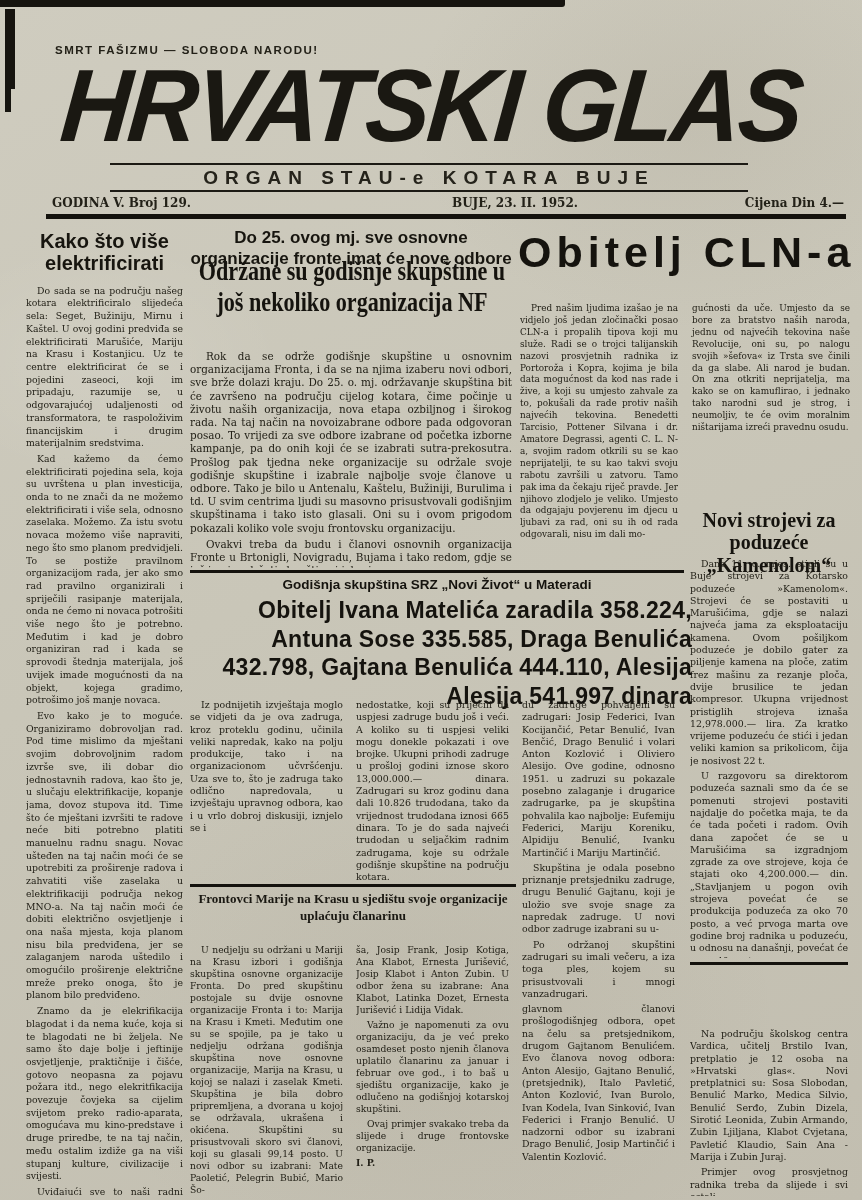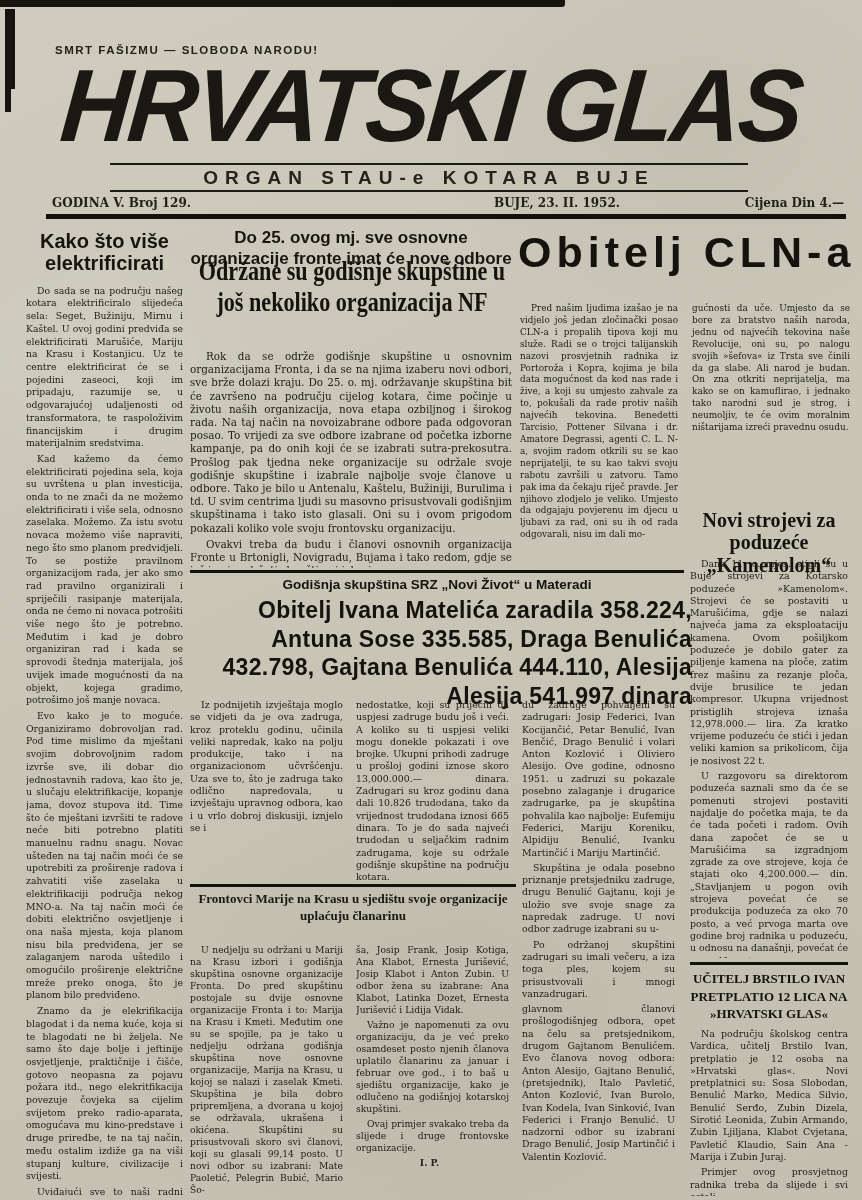--- a/index.html
+++ b/index.html
@@ -22,21 +22,21 @@
   .slogan{position:absolute;top:44px;left:55px;font-family:"Liberation Sans",sans-serif;font-weight:bold;font-size:11.5px;letter-spacing:1.5px;}
   .title{position:absolute;top:50px;left:0;width:862px;text-align:center;
     font-family:"Liberation Sans",sans-serif;font-weight:bold;font-style:italic;
     font-size:97px;letter-spacing:-3px;white-space:nowrap;color:#1a1812;
     transform:skewX(-5deg) scaleY(1.06);transform-origin:center;}
   .rule-thin{position:absolute;left:110px;width:638px;height:2px;background:#1c1a14;}
   .subtitle{position:absolute;top:167px;left:110px;width:638px;text-align:center;
     font-family:"Liberation Sans",sans-serif;font-weight:bold;font-size:19px;letter-spacing:7px;color:#25231b;}
   .dateline{position:absolute;top:196px;left:0;width:862px;font-size:12px;font-weight:bold;}
   .issue{position:absolute;left:52px;top:0;}
-  .date-center{position:absolute;left:452px;width:210px;top:0;text-align:center;}
+  .date-center{position:absolute;left:452px;width:210px;top:0;}
   .price{position:absolute;right:18px;top:0;}
   .rule-thick{position:absolute;top:214px;left:46px;width:800px;height:5px;background:#14120d;}
 
   
   .jp{text-align:justify;}
   .jp p{margin:0 0 3px 0;text-indent:11px;}
   .col-left{position:absolute;left:26px;top:230px;width:157px;height:965px;overflow:hidden;font-size:9.3px;line-height:12.7px;}
   .h-left{font-family:"Liberation Sans",sans-serif;font-weight:bold;font-size:20px;line-height:1.12;text-align:center;margin:0 0 10px 0;color:#17150f;}
 
   .kicker-mid{position:absolute;left:186px;top:227px;width:330px;text-align:center;
@@ -70,21 +70,21 @@
   .mat-c1{left:190px;height:184px;}
   .mat-c2{left:356px;height:184px;}
   .mat-c3{left:522px;height:492px;}
 
   .rule-frontovci{position:absolute;left:190px;top:884px;width:326px;height:3px;background:#14120d;}
   .h-frontovci{position:absolute;left:190px;top:891px;width:326px;text-align:center;
     font-family:"Liberation Serif",serif;font-weight:bold;font-size:13px;line-height:1.28;color:#1a1812;}
   .fro-col{position:absolute;top:944px;width:153px;height:252px;overflow:hidden;font-size:9.2px;line-height:12px;}
   .fro-c1{left:190px;}
   .fro-c2{left:356px;}
-  .signature{text-align:center;font-weight:bold;text-indent:0 !important;padding-right:6px;}
+  .signature{text-align:left;font-weight:bold;text-indent:0 !important;padding-right:6px;}
 </style>
 </head>
 <body>
 
 <div class="page">
 
   <div class="scan-top"></div>
   <div class="scan-left"></div>
   <div class="scan-left2"></div>
 
@@ -128,21 +128,20 @@
   </div>
 
   <div class="h-strojevi">Novi strojevi za poduzeće „Kamenolom“</div>
   <div class="strojevi-body jp">
     <p>Dana 11. o. mjes. stigli su u Buje strojevi za Kotarsko poduzeće »Kamenolom«. Strojevi će se postaviti u Marušićima, gdje se nalazi najveća jama za eksploataciju kamena. Ovom pošiljkom poduzeće je dobilo gater za piljenje kamena na ploče, zatim frez mašinu za rezanje ploča, dvije brusilice te jedan kompresor. Ukupna vrijednost pristiglih strojeva iznaša 12,978.000.— lira. Za kratko vrijeme poduzeću će stići i jedan veliki kamion sa prikolicom, čija je nosivost 22 t.</p>
     <p>U razgovoru sa direktorom poduzeća saznali smo da će se pomenuti strojevi postaviti najdalje do početka maja, te da će tada početi i radom. Ovih dana započet će se u Marušićima sa izgradnjom zgrade za ove strojeve, koja će stajati oko 4,200.000.— din. „Stavljanjem u pogon ovih strojeva povećat će se produkcija poduzeća za oko 70 posto, a već prvoga marta ove godine broj radnika u poduzeću, u odnosu na današnji, povećat će se za 40 posto.</p>
 
   </div>
 
   <div class="rule-ucitelj"></div>
-  <div class="h-ucitelj">UČITELJ BRSTILO IVAN PRETPLATIO 12 LICA NA »HRVATSKI GLAS«</div>
   <div class="ucitelj-body jp">
     <p>Na području školskog centra Vardica, učitelj Brstilo Ivan, pretplatio je 12 osoba na »Hrvatski glas«. Novi pretplatnici su: Sosa Slobodan, Benulić Marko, Medica Silvio, Benulić Serđo, Zubin Dizela, Sirotić Leonida, Zubin Armando, Zubin Ljiljana, Klabot Cvjetana, Pavletić Klaudio, Sain Ana - Marija i Zubin Juraj.</p>
     <p>Primjer ovog prosvjetnog radnika treba da slijede i svi ostali.</p>
   </div>
 
   <div class="rule-materadi"></div>
   <div class="kicker-materadi">Godišnja skupština SRZ „Novi Život“ u Materadi</div>
   <div class="h-materadi">Obitelj Ivana Matelića zaradila 358.224, Antuna Sose 335.585, Draga Benulića 432.798, Gajtana Benulića 444.110, Alesija Alesija 541.997 dinara</div>
   <div class="mat-col mat-c1 jp">
     <p>Iz podnijetih izvještaja moglo se vidjeti da je ova zadruga, kroz proteklu godinu, učinila veliki napredak, kako na polju produkcije, tako i na organizacionom učvršćenju. Uza sve to, što je zadruga tako odlično napredovala, u izvještaju upravnog odbora, kao i u vrlo dobroj diskusiji, iznjelo se i</p>

